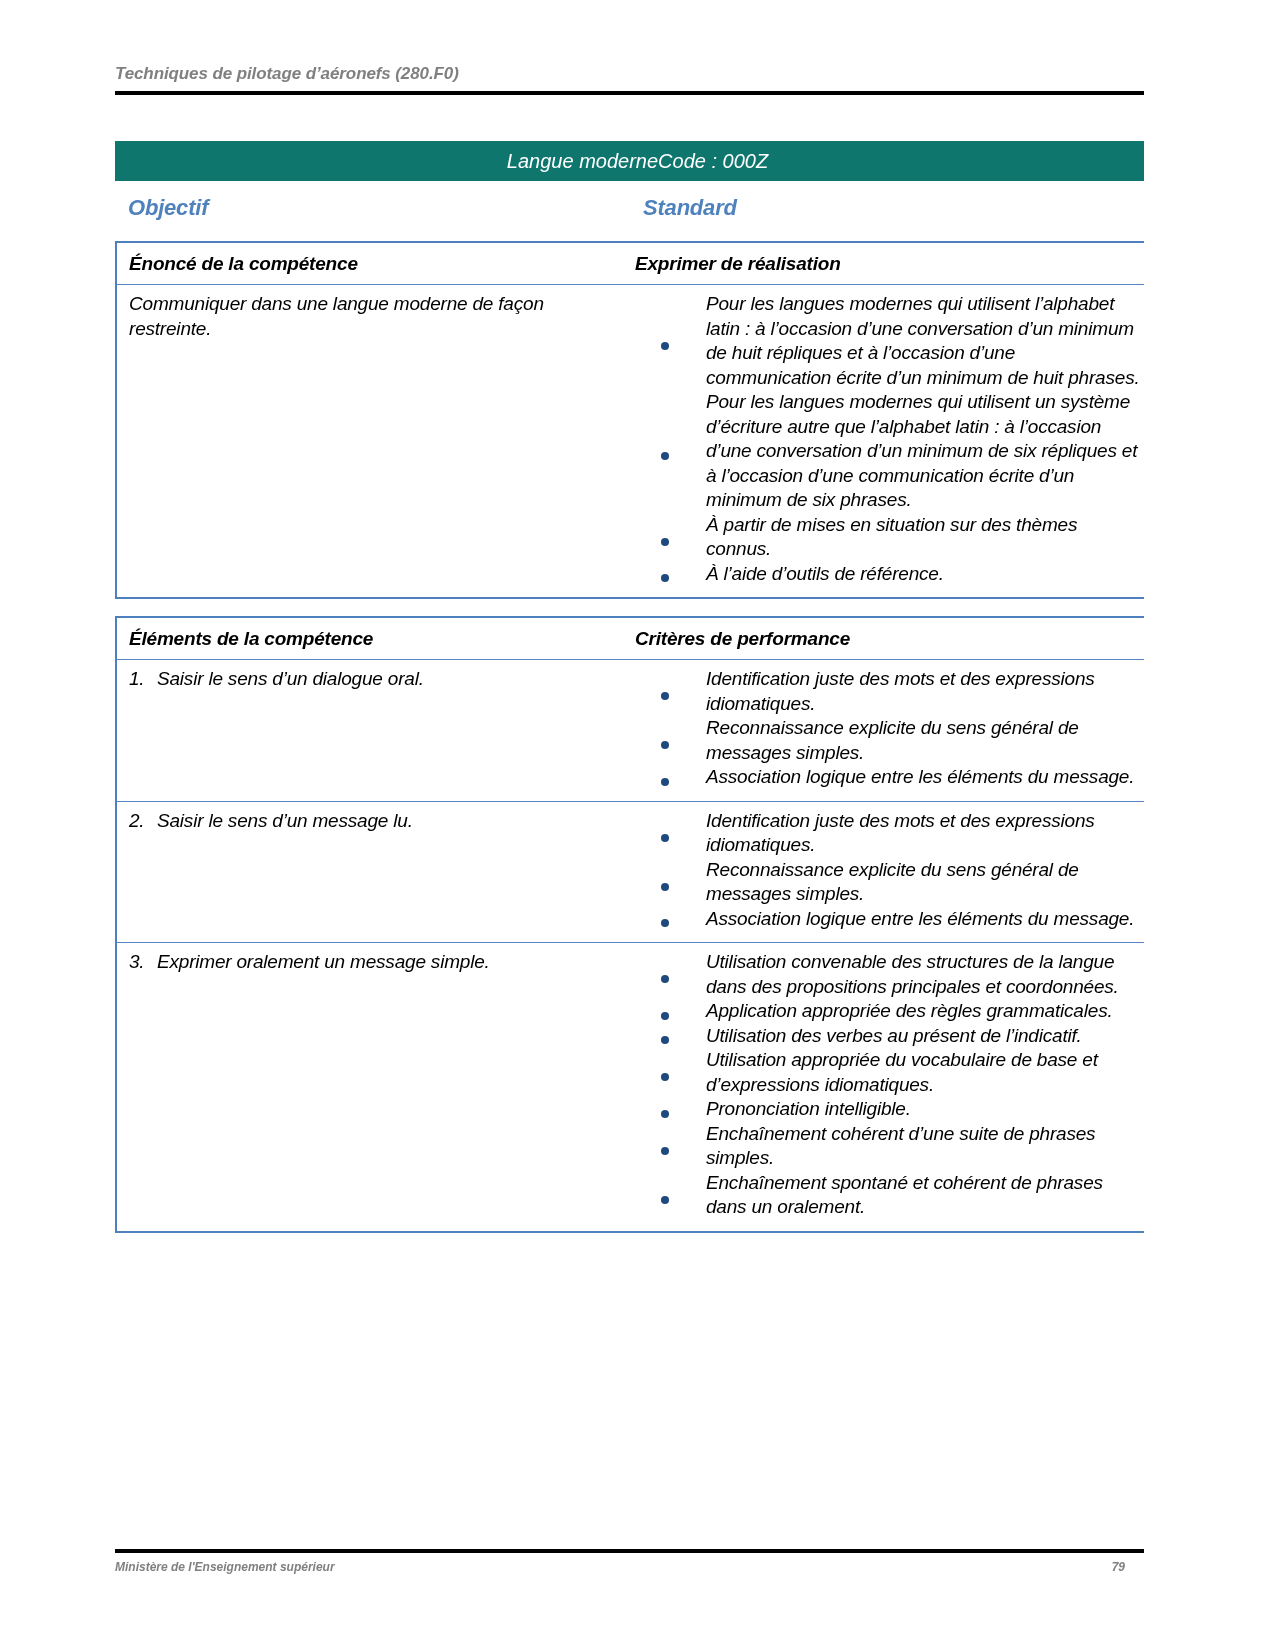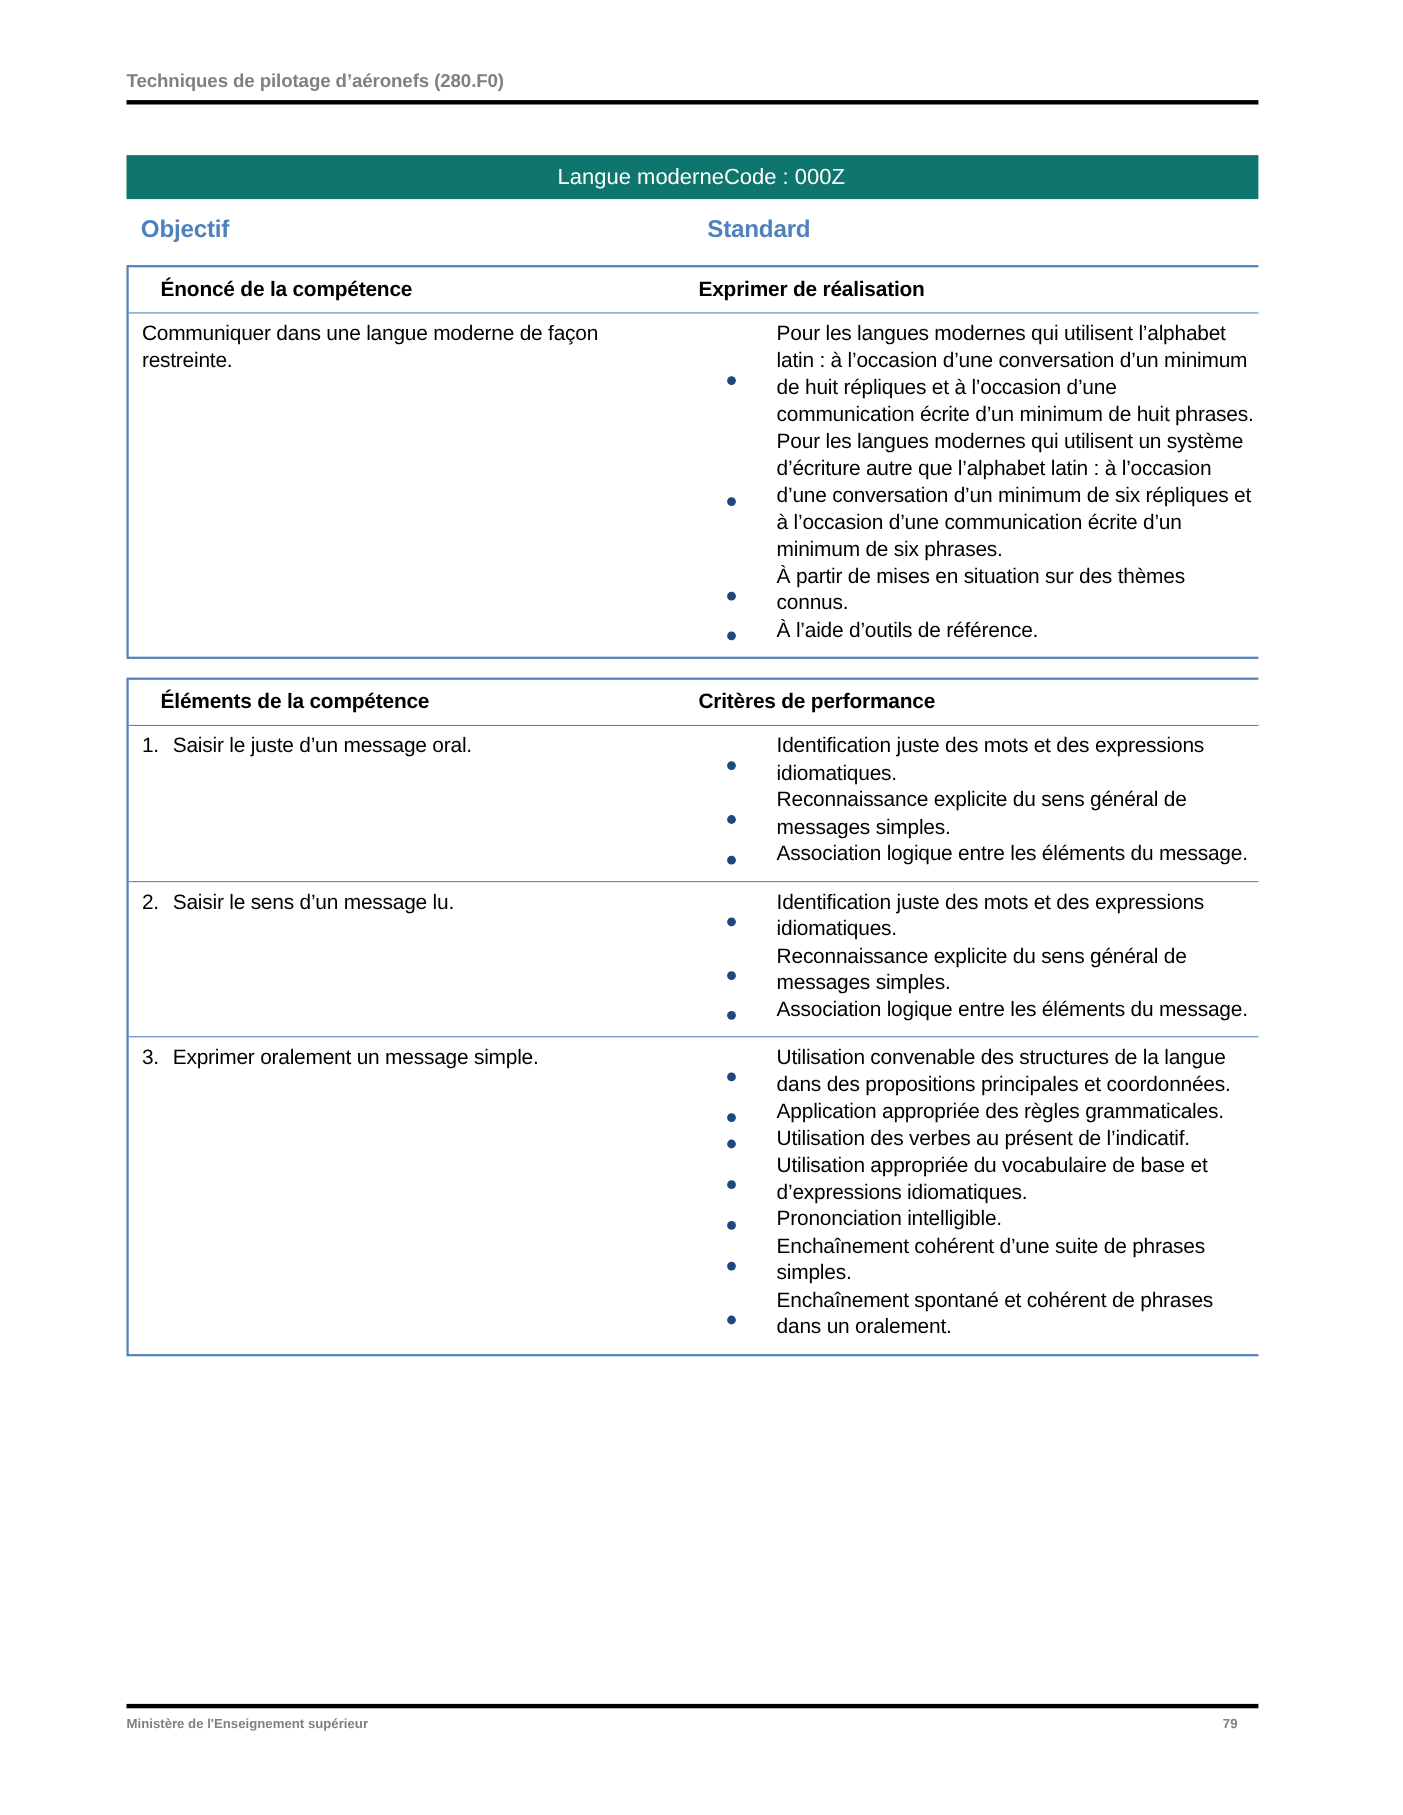--- a/index.html
+++ b/index.html
@@ -3,21 +3,21 @@
 <meta charset="utf-8">
 <style>
   * { margin:0; padding:0; box-sizing:border-box; }
   html,body { background:#ffffff; }
   body {
     width:1275px; height:1650px;
     font-family:"Liberation Sans", sans-serif;
     color:#000;
     -webkit-font-smoothing:antialiased;
   }
-  .page { position:relative; width:1144px; height:1650px; overflow:hidden; background:#fff; }
+  .page { position:relative; width:1144px; height:1650px; overflow:hidden; background:#fff;font-style:italic; }
   .content { margin:0 115px; width:1045px; }
 
   
   .doc-header { padding-top:64px; }
   .doc-header-title { font-size:17px; font-weight:bold; color:#808080; letter-spacing:-0.1px; }
   .header-rule { height:4px; background:#000; margin-top:7px; }
 
   
   .banner {
     margin-top:46px; height:40px; background:#0f766e; color:#ffffff;
@@ -31,21 +31,21 @@
 
   
   .ctable { margin-top:20px; border:2.5px solid #4d80bc; background:#fff; }
   .ctable + .ctable { margin-top:17px; }
   .thead {
     display:grid; grid-template-columns:518px 1fr;
     border-bottom:1.5px solid #5585c2;
     padding:10px 0 9px;
   }
   .th { font-size:19px; font-weight:bold; letter-spacing:-0.2px; }
-  .th-left { padding-left:29px; }
+  .th-left { padding-left:12px; }
   .trow { display:grid; grid-template-columns:518px 1fr; padding:7px 0 11px; }
   .trow + .trow { border-top:1.5px solid #5585c2; }
   .cell-left {
     padding-left:12px; padding-right:40px;
     font-size:19px; line-height:24.5px; letter-spacing:-0.2px;
     display:flex; align-items:flex-start;
   }
   .row-num { flex:none; width:28px; }
   .bullets { padding-top:0; }
   .bullet-item { display:flex; align-items:center; font-size:19px; line-height:24.5px; letter-spacing:-0.2px; }
@@ -118,21 +118,21 @@
 
     <div class="ctable">
       <div class="thead">
         <div class="th th-left">Éléments de la compétence</div>
         <div class="th">Critères de performance</div>
       </div>
 
       <div class="trow">
         <div class="cell-left">
           <span class="row-num">1.</span>
-          <span>Saisir le juste d’un message oral.</span>
+          <span>Saisir le sens d’un dialogue oral.</span>
         </div>
         <div class="bullets">
 
             <div class="bullet-item">
               <span class="dot"></span>
               <span class="bullet-text">Identification juste des mots et des expressions idiomatiques.</span>
             </div>
 
             <div class="bullet-item">
               <span class="dot"></span>

